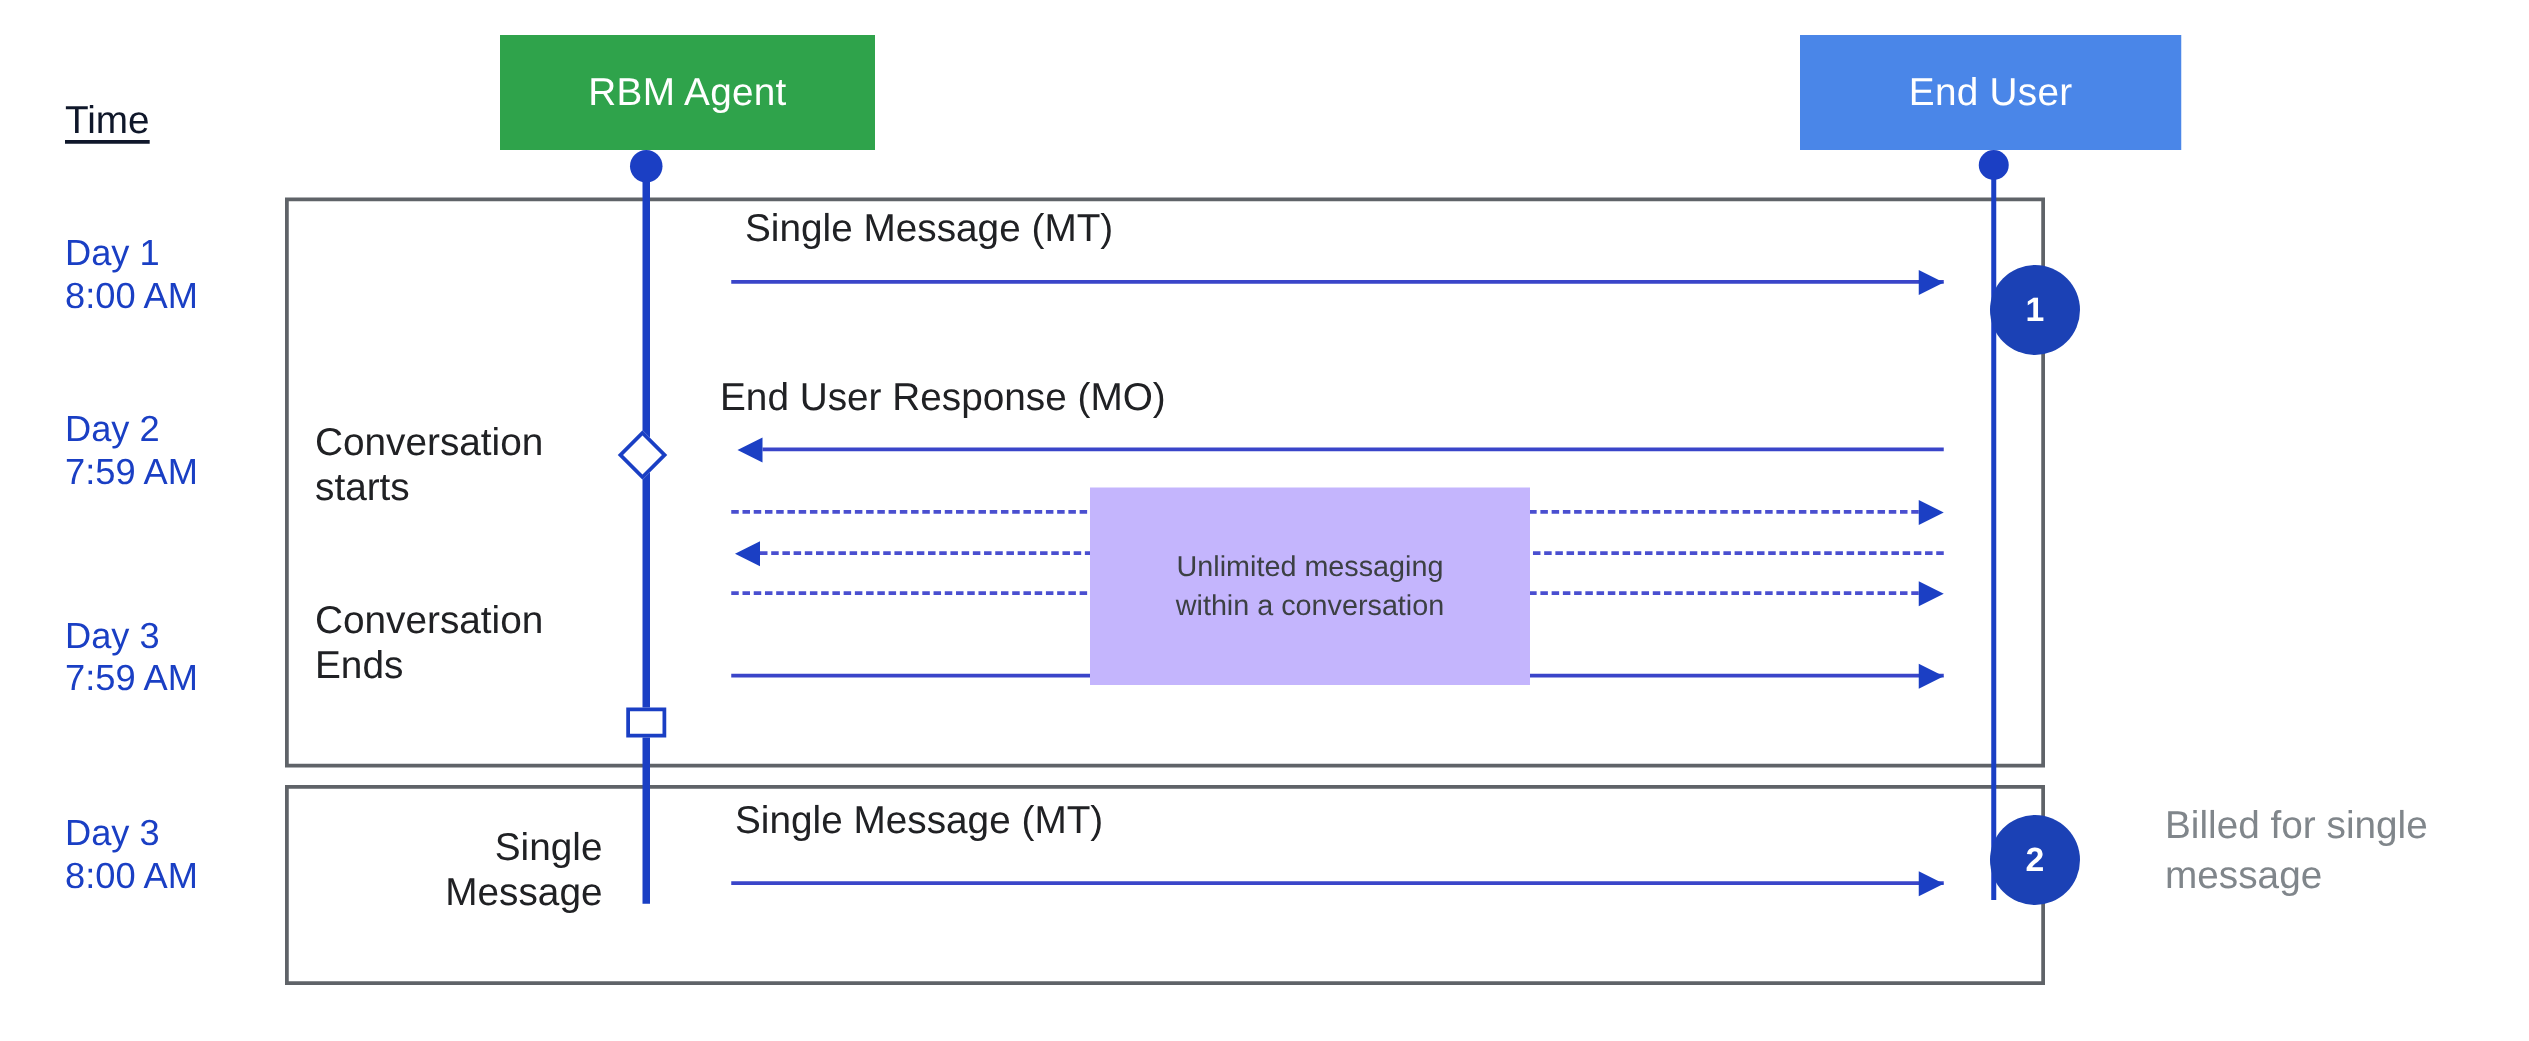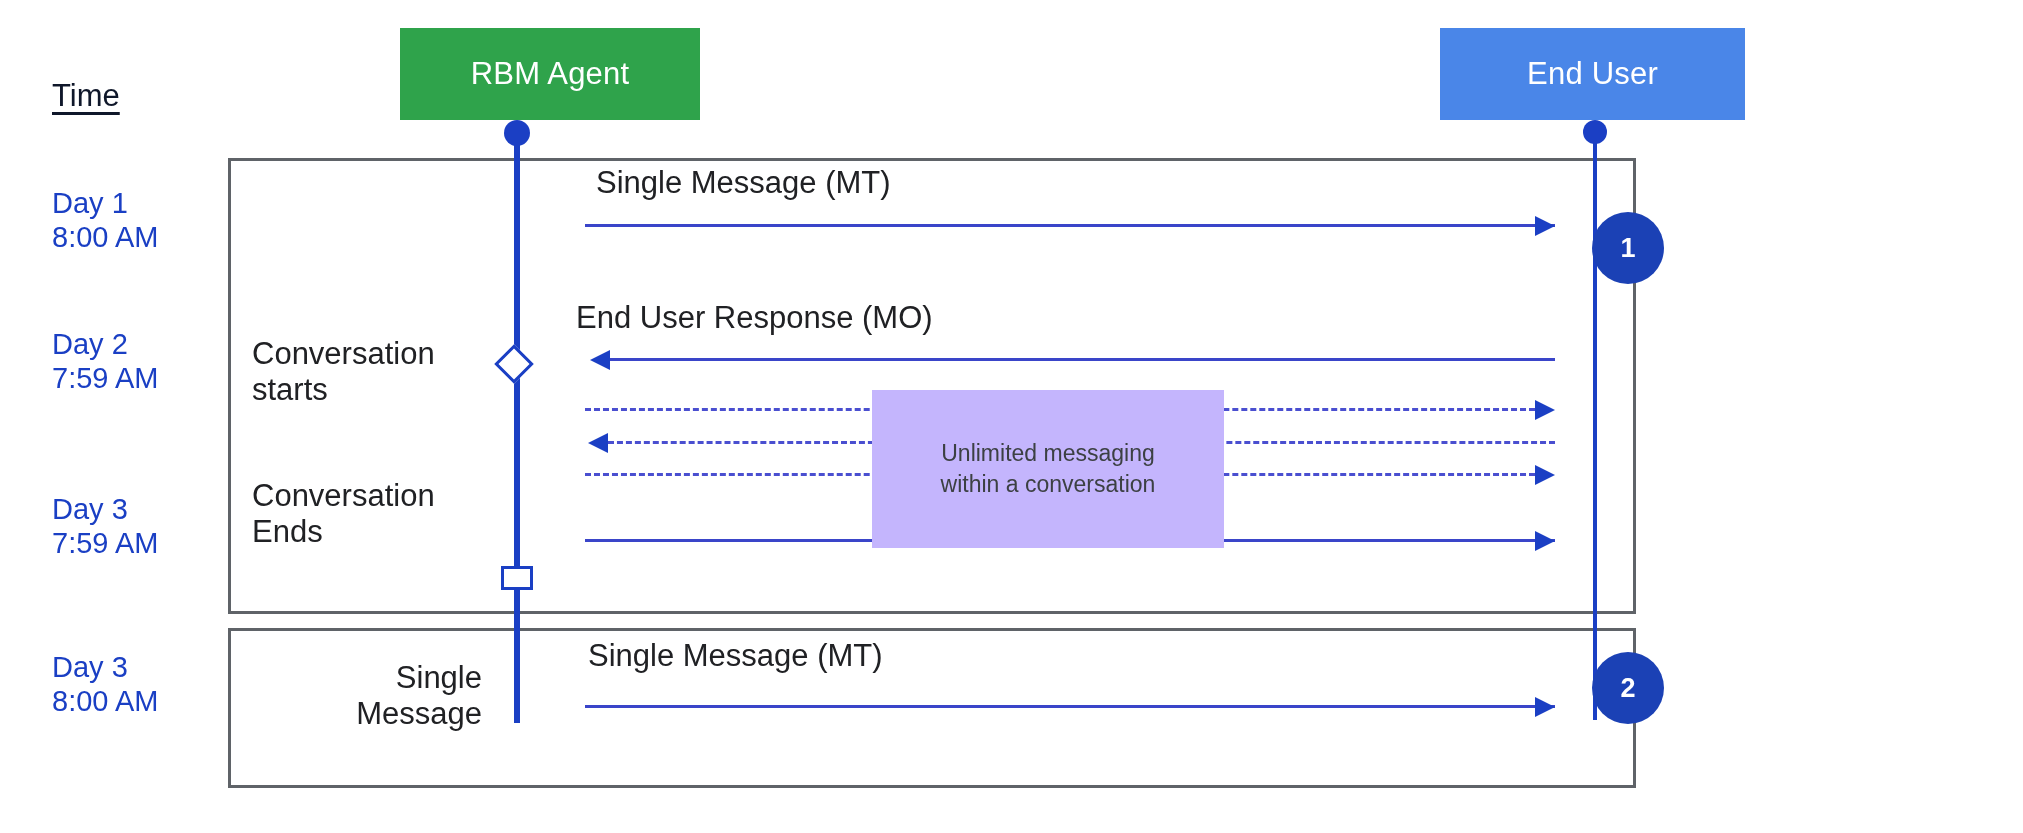--- a/index.html
+++ b/index.html
@@ -176,14 +176,16 @@
   <div class="abs arrow-line" style="left:585px;top:705px;width:970px;"></div>
   <div class="abs arrowhead head-right" style="left:1535px;top:697px;"></div>
 
   <div class="abs badge badge-1">
     <span>1</span>
   </div>
 
   <div class="abs badge badge-2">
     <span>2</span>
   </div>
+  <div class="abs billing-note note-2">Billed for single
+message</div>
 
 </div>
 
 </body></html>

